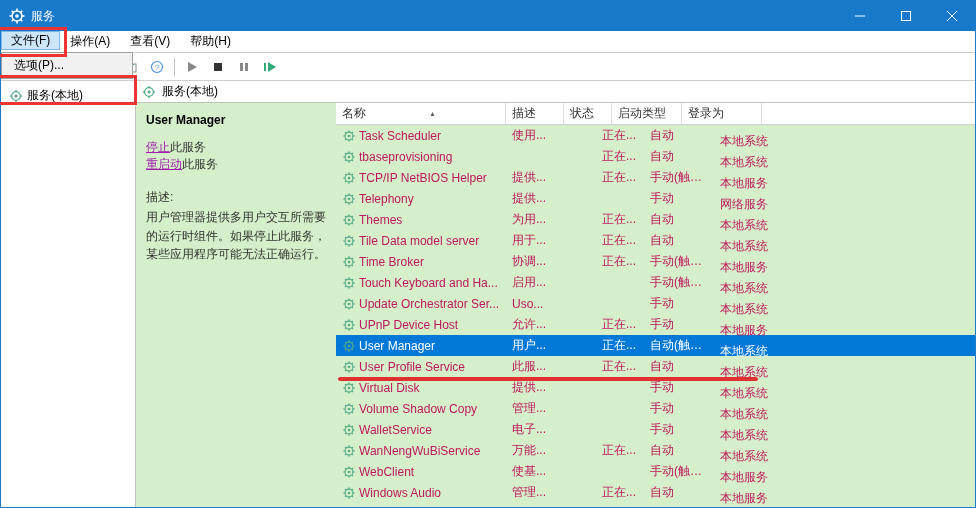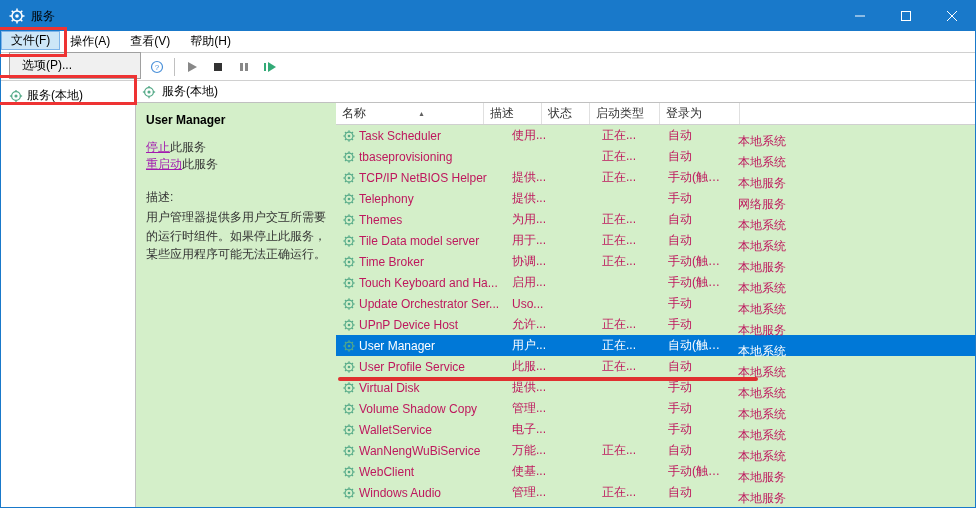--- a/index.html
+++ b/index.html
@@ -1,34 +1,34 @@
 <!DOCTYPE html>
 <html><head>
 <meta charset="utf-8">
 <style>
 * { margin: 0; padding: 0; box-sizing: border-box; font-family: "Microsoft YaHei", "Segoe UI", Tahoma, sans-serif; }
 body { background: #fff; overflow: hidden; }
 
 .window { width: 976px; height: 508px; display: flex; flex-direction: column; border: 1px solid #1979ca; }
 
 
-.titlebar { height: 30px; background: #1979ca; color: #000000; display: flex; align-items: center; padding: 0 0 0 8px; }
+.titlebar { height: 30px; background: #1979ca; color: #ffffff; display: flex; align-items: center; padding: 0 0 0 8px; }
 .titlebar .title-icon { width: 16px; height: 16px; margin-right: 6px; }
 .titlebar .title-text { flex: 1; font-size: 12px; }
 .win-btns { display: flex; height: 100%; }
 .win-btn { width: 46px; height: 100%; display: flex; align-items: center; justify-content: center; color: #fff; }
 .win-btn svg { width: 10px; height: 10px; }
 
 
 .menubar { height: 22px; background: #fff; border-bottom: 1px solid #d0d0d0; display: flex; align-items: stretch; font-size: 12px; position: relative; }
 .menu-item { padding: 2px 10px; display: flex; align-items: center; cursor: default; }
 .menu-item.open { background: #cde6f7; border: 1px solid #7eb4ea; padding: 0 9px; }
 .file-menu-wrap { position: relative; }
 .file-highlight { position: absolute; top: -4px; left: -4px; width: 70px; height: 30px; border: 3px solid #e33; pointer-events: none; z-index: 50; }
-.dropdown { position: absolute; top: 21px; left: 8px; width: 132px; background: #f0f0f0; border: 1px solid #a0a0a0; z-index: 40; font-size: 12px; }
+.dropdown { position: absolute; top: 21px; left: 0; width: 132px; background: #f0f0f0; border: 1px solid #a0a0a0; z-index: 40; font-size: 12px; }
 .dropdown-item { padding: 4px 12px; cursor: default; }
 .dropdown-item.hov { background: #90c8f6; color: #000; }
 .exit-highlight { position: absolute; top: 44px; left: -4px; width: 140px; height: 30px; border: 3px solid #e33; pointer-events: none; z-index: 50; }
 
 
 .toolbar { height: 28px; background: #fff; border-bottom: 1px solid #d0d0d0; display: flex; align-items: center; padding: 0 6px; gap: 4px; }
 .tb-btn { width: 22px; height: 22px; display: flex; align-items: center; justify-content: center; border: 1px solid transparent; }
 .tb-sep { width: 1px; height: 18px; background: #c0c0c0; margin: 0 2px; }
 
 
@@ -43,34 +43,34 @@
 
 .detail-pane { width: 200px; padding: 10px 10px; font-size: 12px; color: #333; }
 .detail-pane h3 { font-size: 12px; margin-bottom: 12px; color: #000; }
 .detail-pane a { color: #a21caf; text-decoration: underline; cursor: pointer; }
 .detail-pane .desc-label { margin-top: 16px; margin-bottom: 2px; }
 .detail-pane .desc-text { line-height: 1.55; }
 
 .list-pane { flex: 1; background: #d4efc9; display: flex; flex-direction: column; min-height: 0; position: relative; }
 .list-header { height: 22px; background: #fff; border-bottom: 1px solid #d0d0d0; display: flex; font-size: 12px; color: #333; }
 .list-header .col { border-right: 1px solid #e0e0e0; padding: 3px 6px; display: flex; align-items: center; }
-.col-name { width: 148px; justify-content: space-between; }
+.col-name { width: 170px; justify-content: space-between; }
 .col-desc { width: 58px; }
 .col-state { width: 48px; }
 .col-start { width: 70px; }
 .col-logon { width: 80px; }
 .sort-arrow { font-size: 8px; color: #606060; margin: 0 auto; }
 
 .list-rows { flex: 1; overflow: hidden; position: relative; }
 .row { height: 21px; display: flex; align-items: center; font-size: 12px; color: #be185d; }
 .row .cell { padding: 0 6px; white-space: nowrap; overflow: hidden; text-overflow: ellipsis; }
 .row .cn { width: 170px; display: flex; align-items: center; gap: 3px; }
 .row .cd { width: 58px; }
 .row .cs { width: 48px; margin-left: 32px; }
-.row .ct { width: 70px; margin-left: 18px; }
+.row .ct { width: 70px; }
 .row .cl { width: 80px; margin-top: 12px; }
 .row.selected { background: #0078d7; color: #fff; }
 
 .underline-red { position: absolute; height: 4px; background: #e03030; border-radius: 2px; }
 .underline-red.r1 { left: 2px; top: 252px; width: 420px; }
 
 .gear-mini { width: 14px; height: 14px; flex-shrink: 0; }
 
 </style>
 </head>

